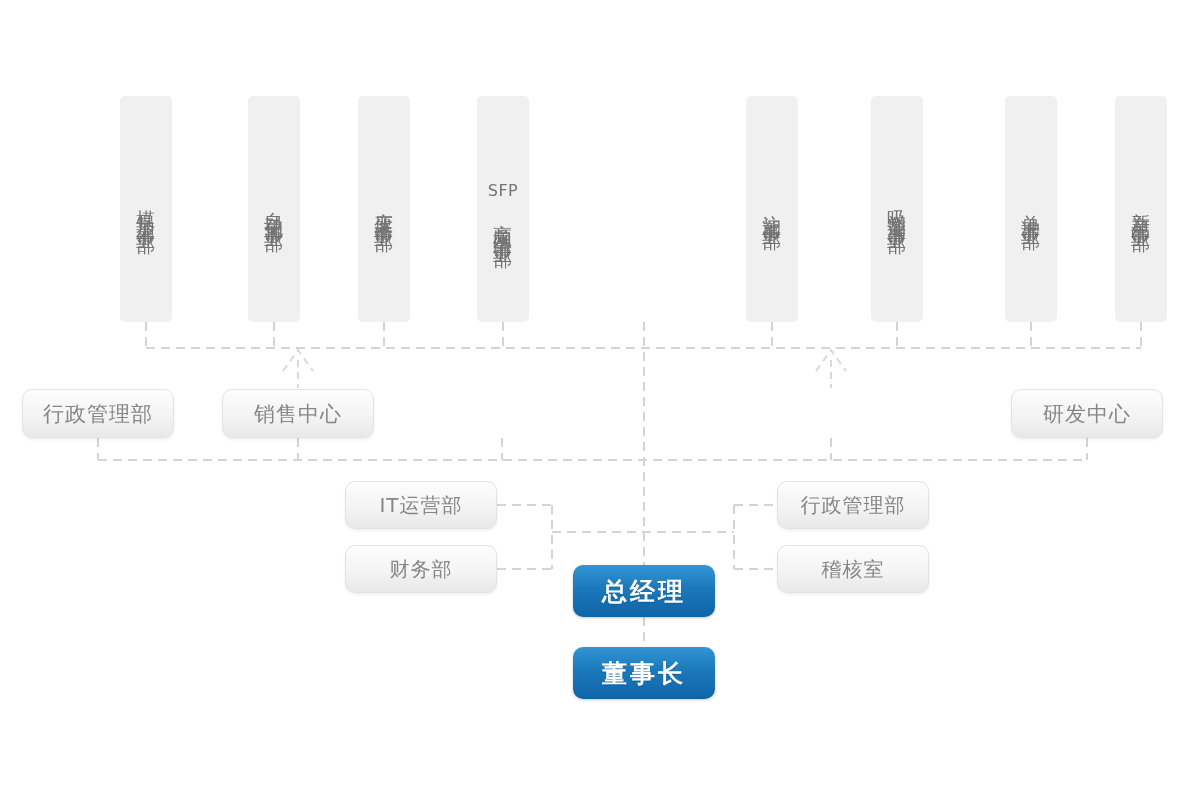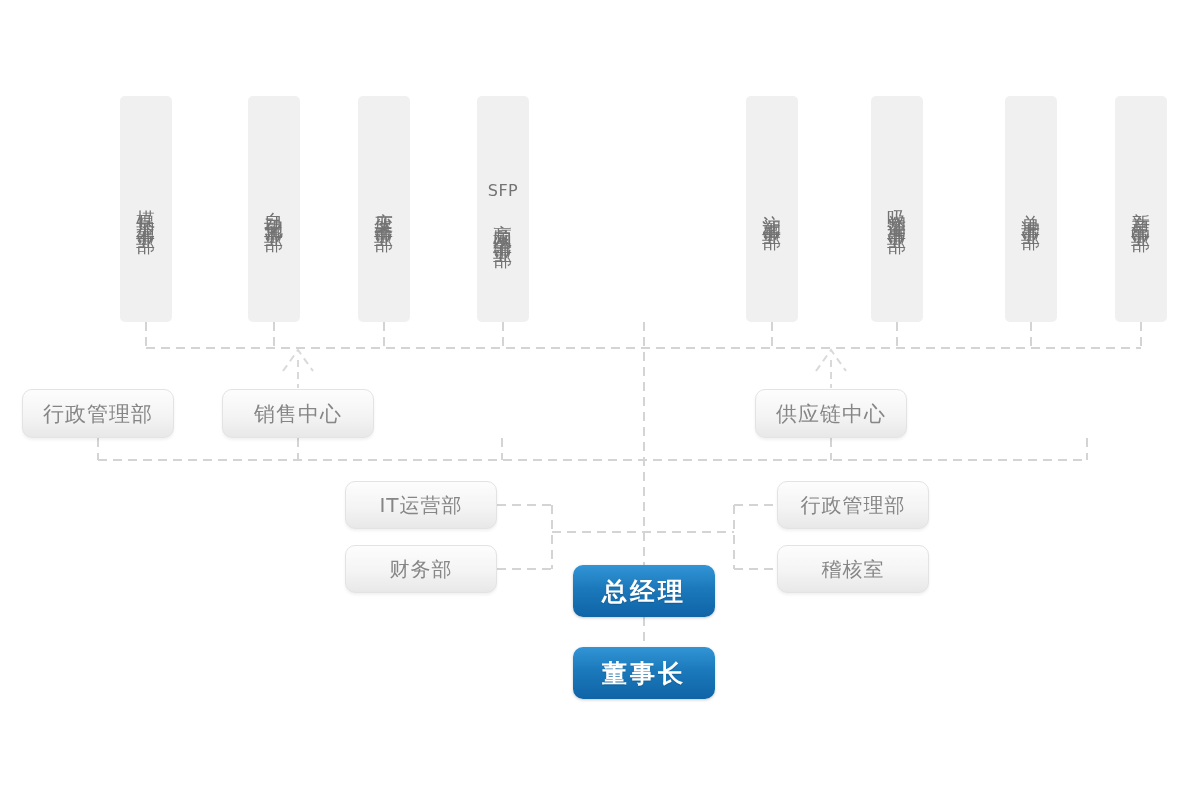--- a/index.html
+++ b/index.html
@@ -177,22 +177,22 @@
 
     <span class="ulabel">新产品事业部</span>
   </div>
 
   <div class="pill center-box" style="left:22px">
     <span>行政管理部</span>
   </div>
   <div class="pill center-box" style="left:222px">
     <span>销售中心</span>
   </div>
-  <div class="pill center-box" style="left:755px">
-    <span>供应链中心</span>
+  <div class="pill center-box" style="left:1011px">
+    <span>研发中心</span>
   </div>
 
   <div class="pill dept-box" style="left:345px; top:481px">
     <span>IT运营部</span>
   </div>
   <div class="pill dept-box" style="left:777px; top:481px">
     <span>行政管理部</span>
   </div>
   <div class="pill dept-box" style="left:345px; top:545px">
     <span>财务部</span>

